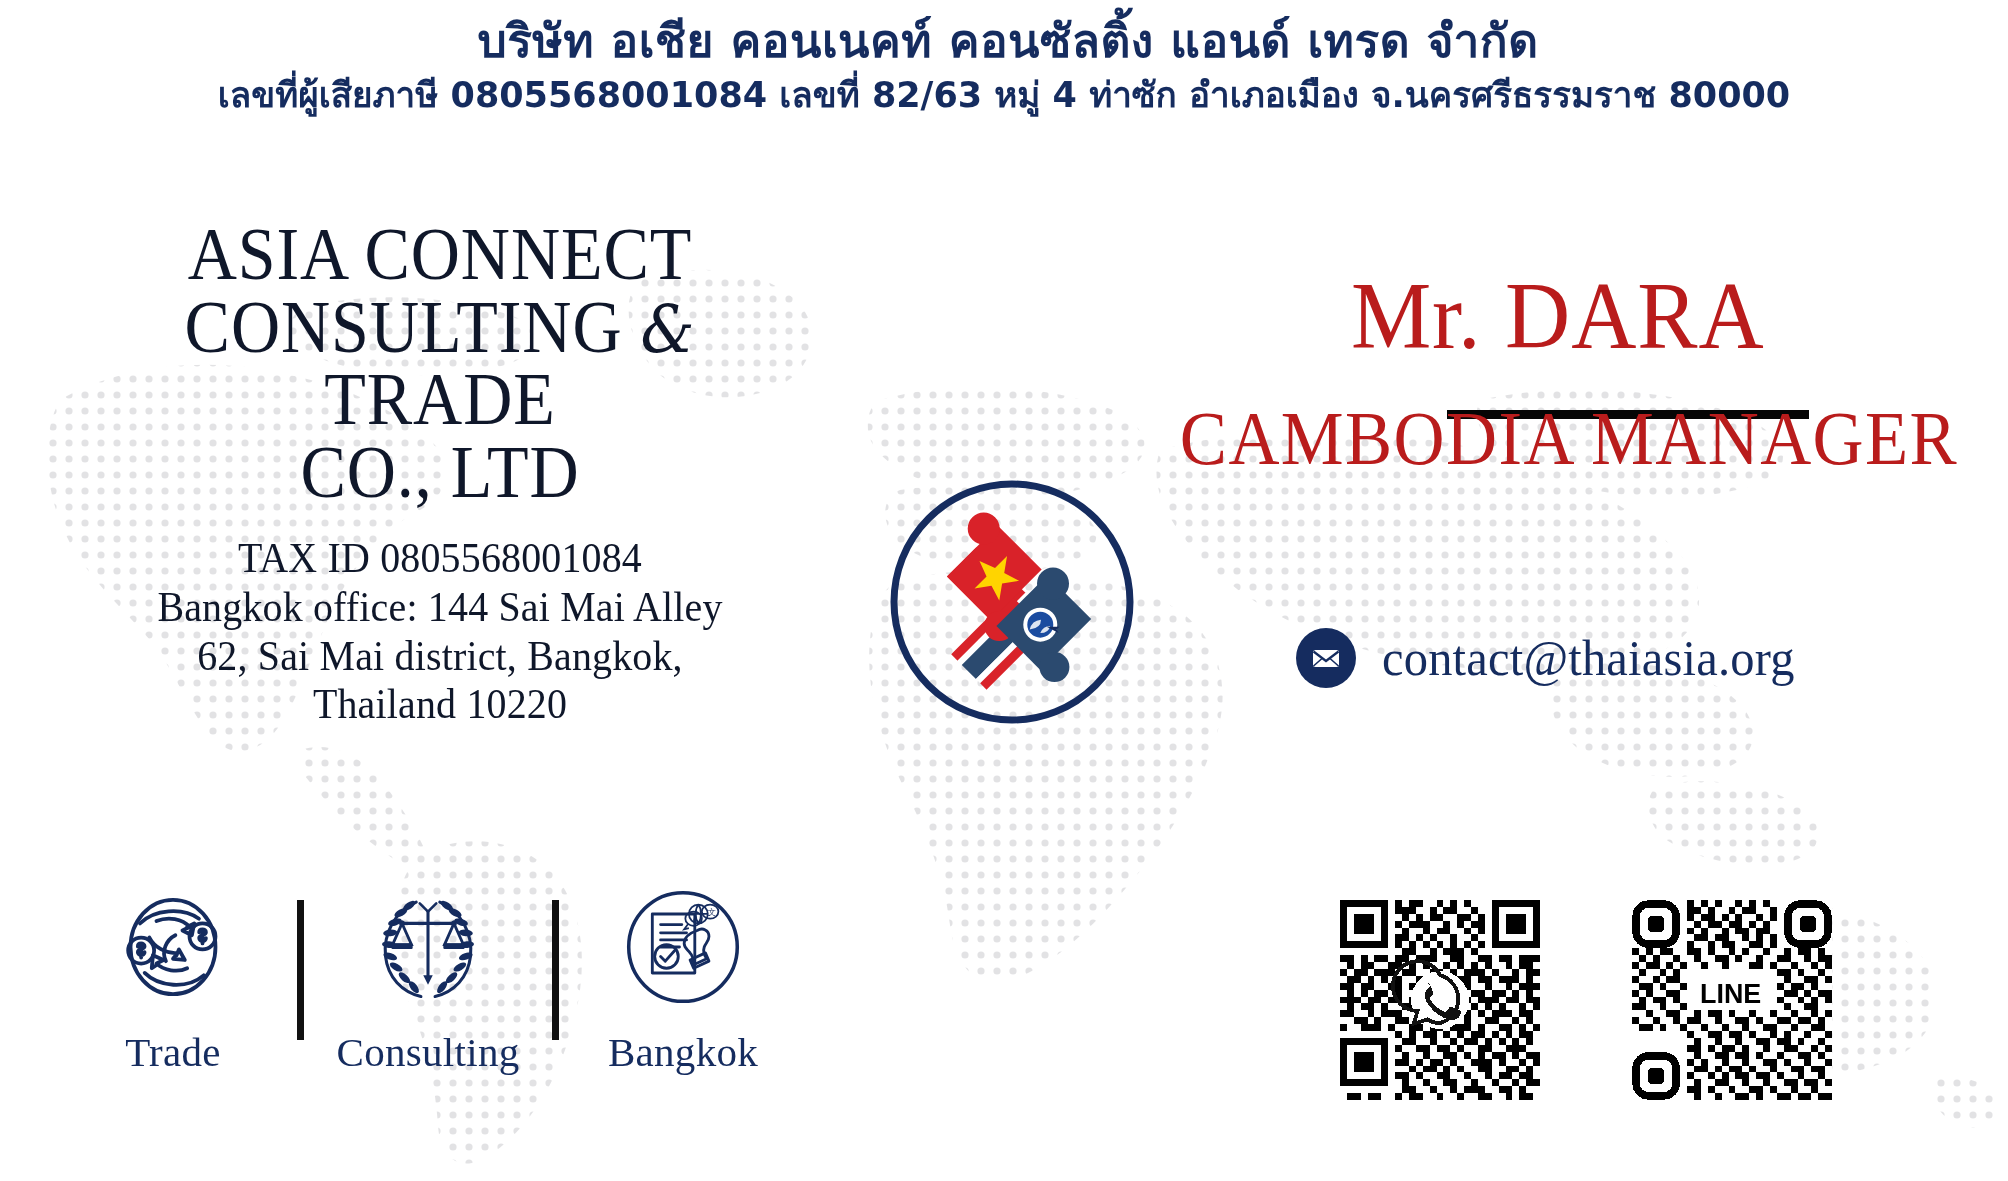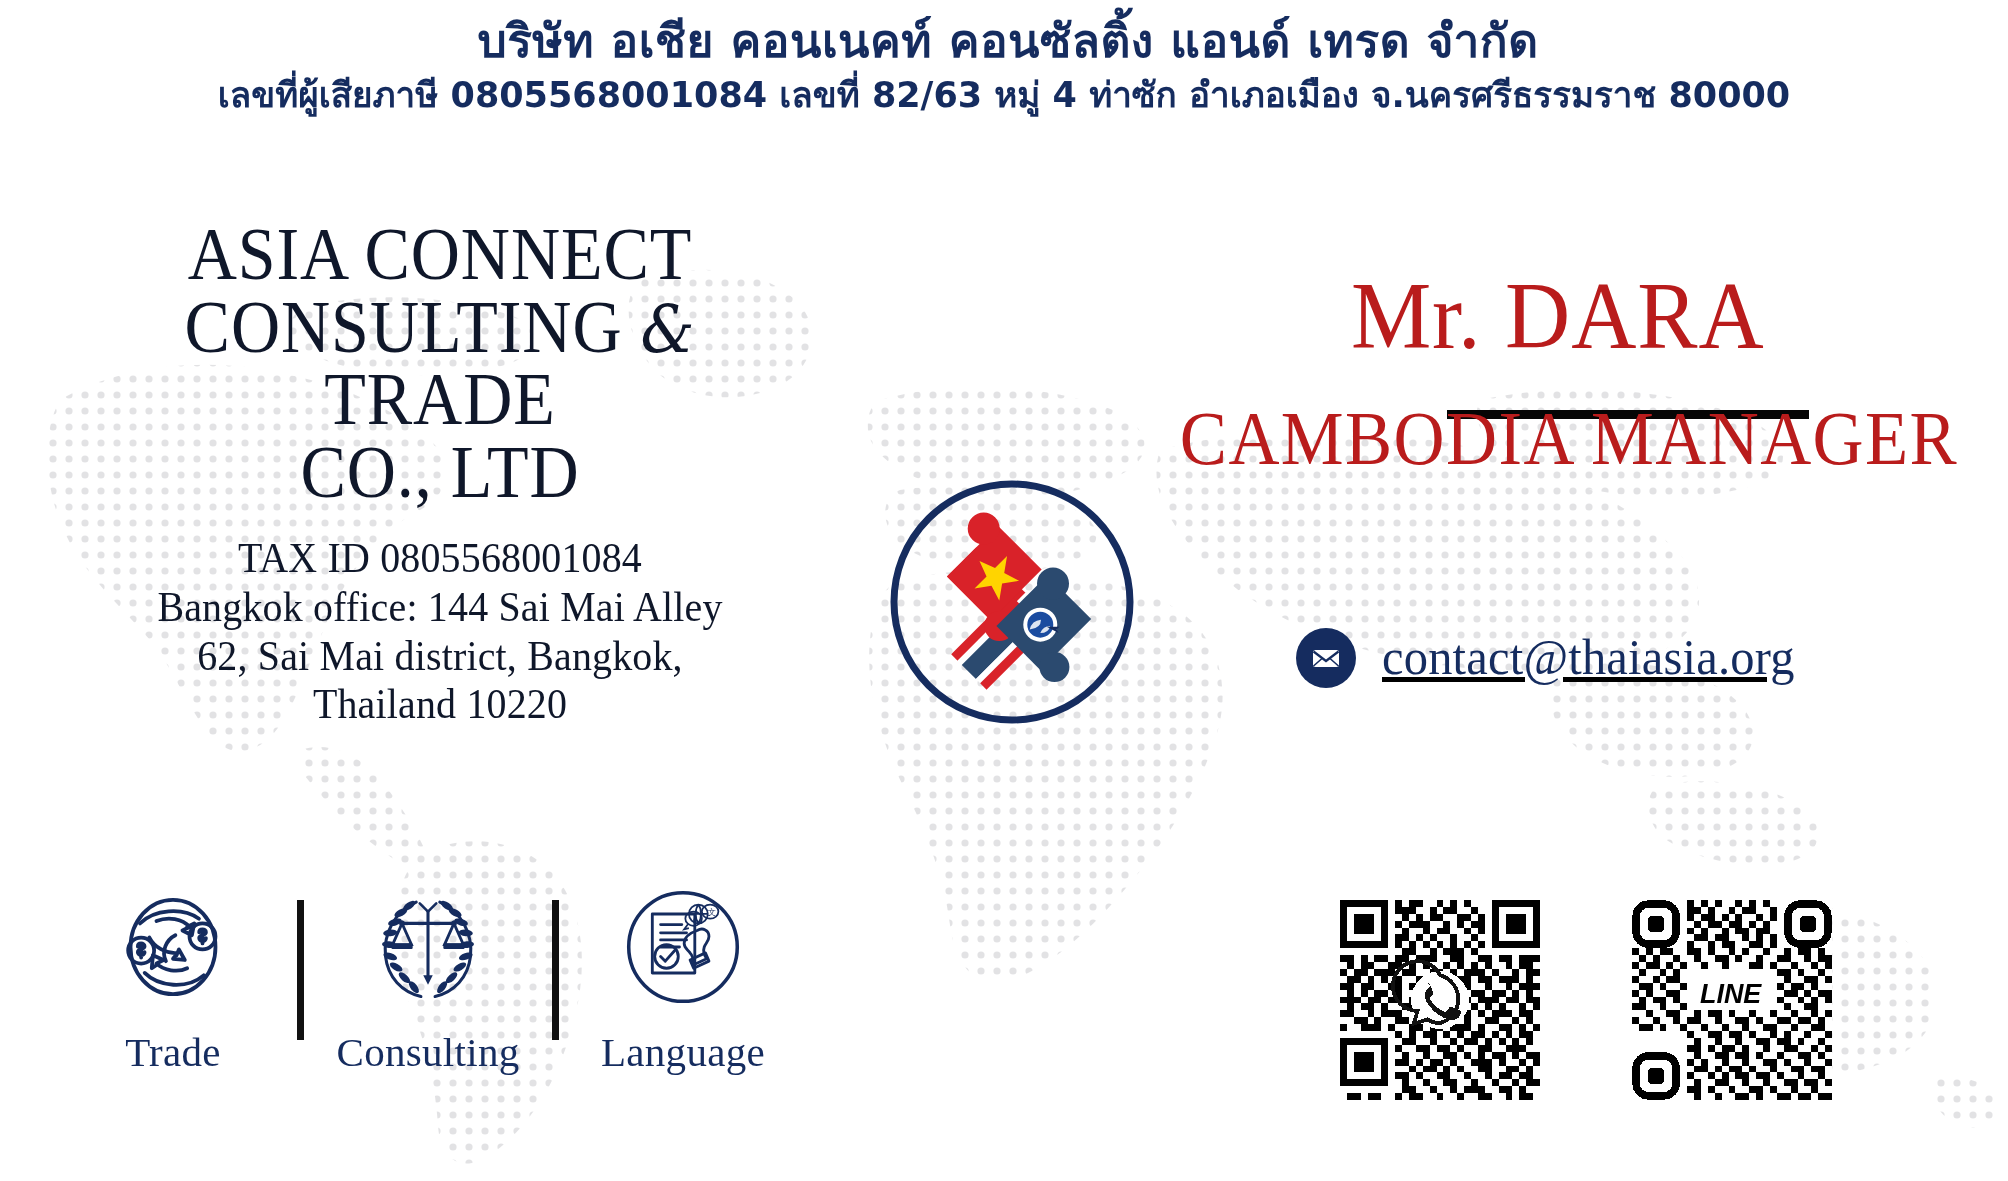--- a/index.html
+++ b/index.html
@@ -153,22 +153,22 @@
     white-space: nowrap;
   }
   
   #contacts {
     position: absolute;
     left: 1296px; top: 628px;
     width: 700px;
   }
   .contact-row {
     display: flex;
+    align-items: center;
     margin-bottom: 14px;
-    text-decoration: underline;
   }
   .contact-badge {
     width: 60px; height: 60px;
     border-radius: 50%;
     background: #152C5F;
     display: flex; align-items: center; justify-content: center;
     flex: 0 0 auto;
   }
   .contact-text {
     margin-left: 26px;
@@ -179,21 +179,20 @@
     transform: scaleX(0.97);
     transform-origin: left center;
     white-space: nowrap;
   }
   
   #qr-area {
     position: absolute;
     left: 1340px; top: 900px;
     display: flex;
     gap: 92px;
-    font-style: italic;
   }
   .qr-box { width: 200px; height: 200px; position: relative; }
 </style>
 </head>
 <body>
 
 <div id="card">
 
   <svg id="worldmap" viewBox="0 0 2008 1031" preserveAspectRatio="none">
     <defs>
@@ -335,21 +334,21 @@
         </g>
         <g fill="none" stroke="#152C5F" stroke-width="1.5">
           <circle cx="63" cy="22" r="8"></circle>
           <path d="M55 22 h16 M63 14 c-3 4 -3 12 0 16 M63 14 c3 4 3 12 0 16"></path>
           <path d="M52 26 a7 6 0 1 0 14 0 a7 6 0 1 0 -14 0 M54 31 l-3 4 l4 -1"></path>
           <path d="M66 20 a7 6 0 1 0 14 0 a7 6 0 1 0 -14 0"></path>
         </g>
         <text x="58" y="29" font-family="Liberation Sans, sans-serif" font-size="7" fill="#152C5F">A</text>
         <text x="71" y="23" font-family="Liberation Sans, sans-serif" font-size="7" fill="#152C5F">文</text>
       </svg>
-      <div class="service-label">Language</div>
+      <div class="service-label">Bangkok</div>
     </div>
 
   </div>
 
   <svg id="center-logo" viewBox="0 0 248 248">
     <circle cx="124" cy="124" r="118" fill="none" stroke="#152C5F" stroke-width="7"></circle>
     <g transform="rotate(-45 124 124)">
 
       <g transform="translate(44,118)">
         <rect x="0" y="0" width="96" height="9" fill="#D92229"></rect>

